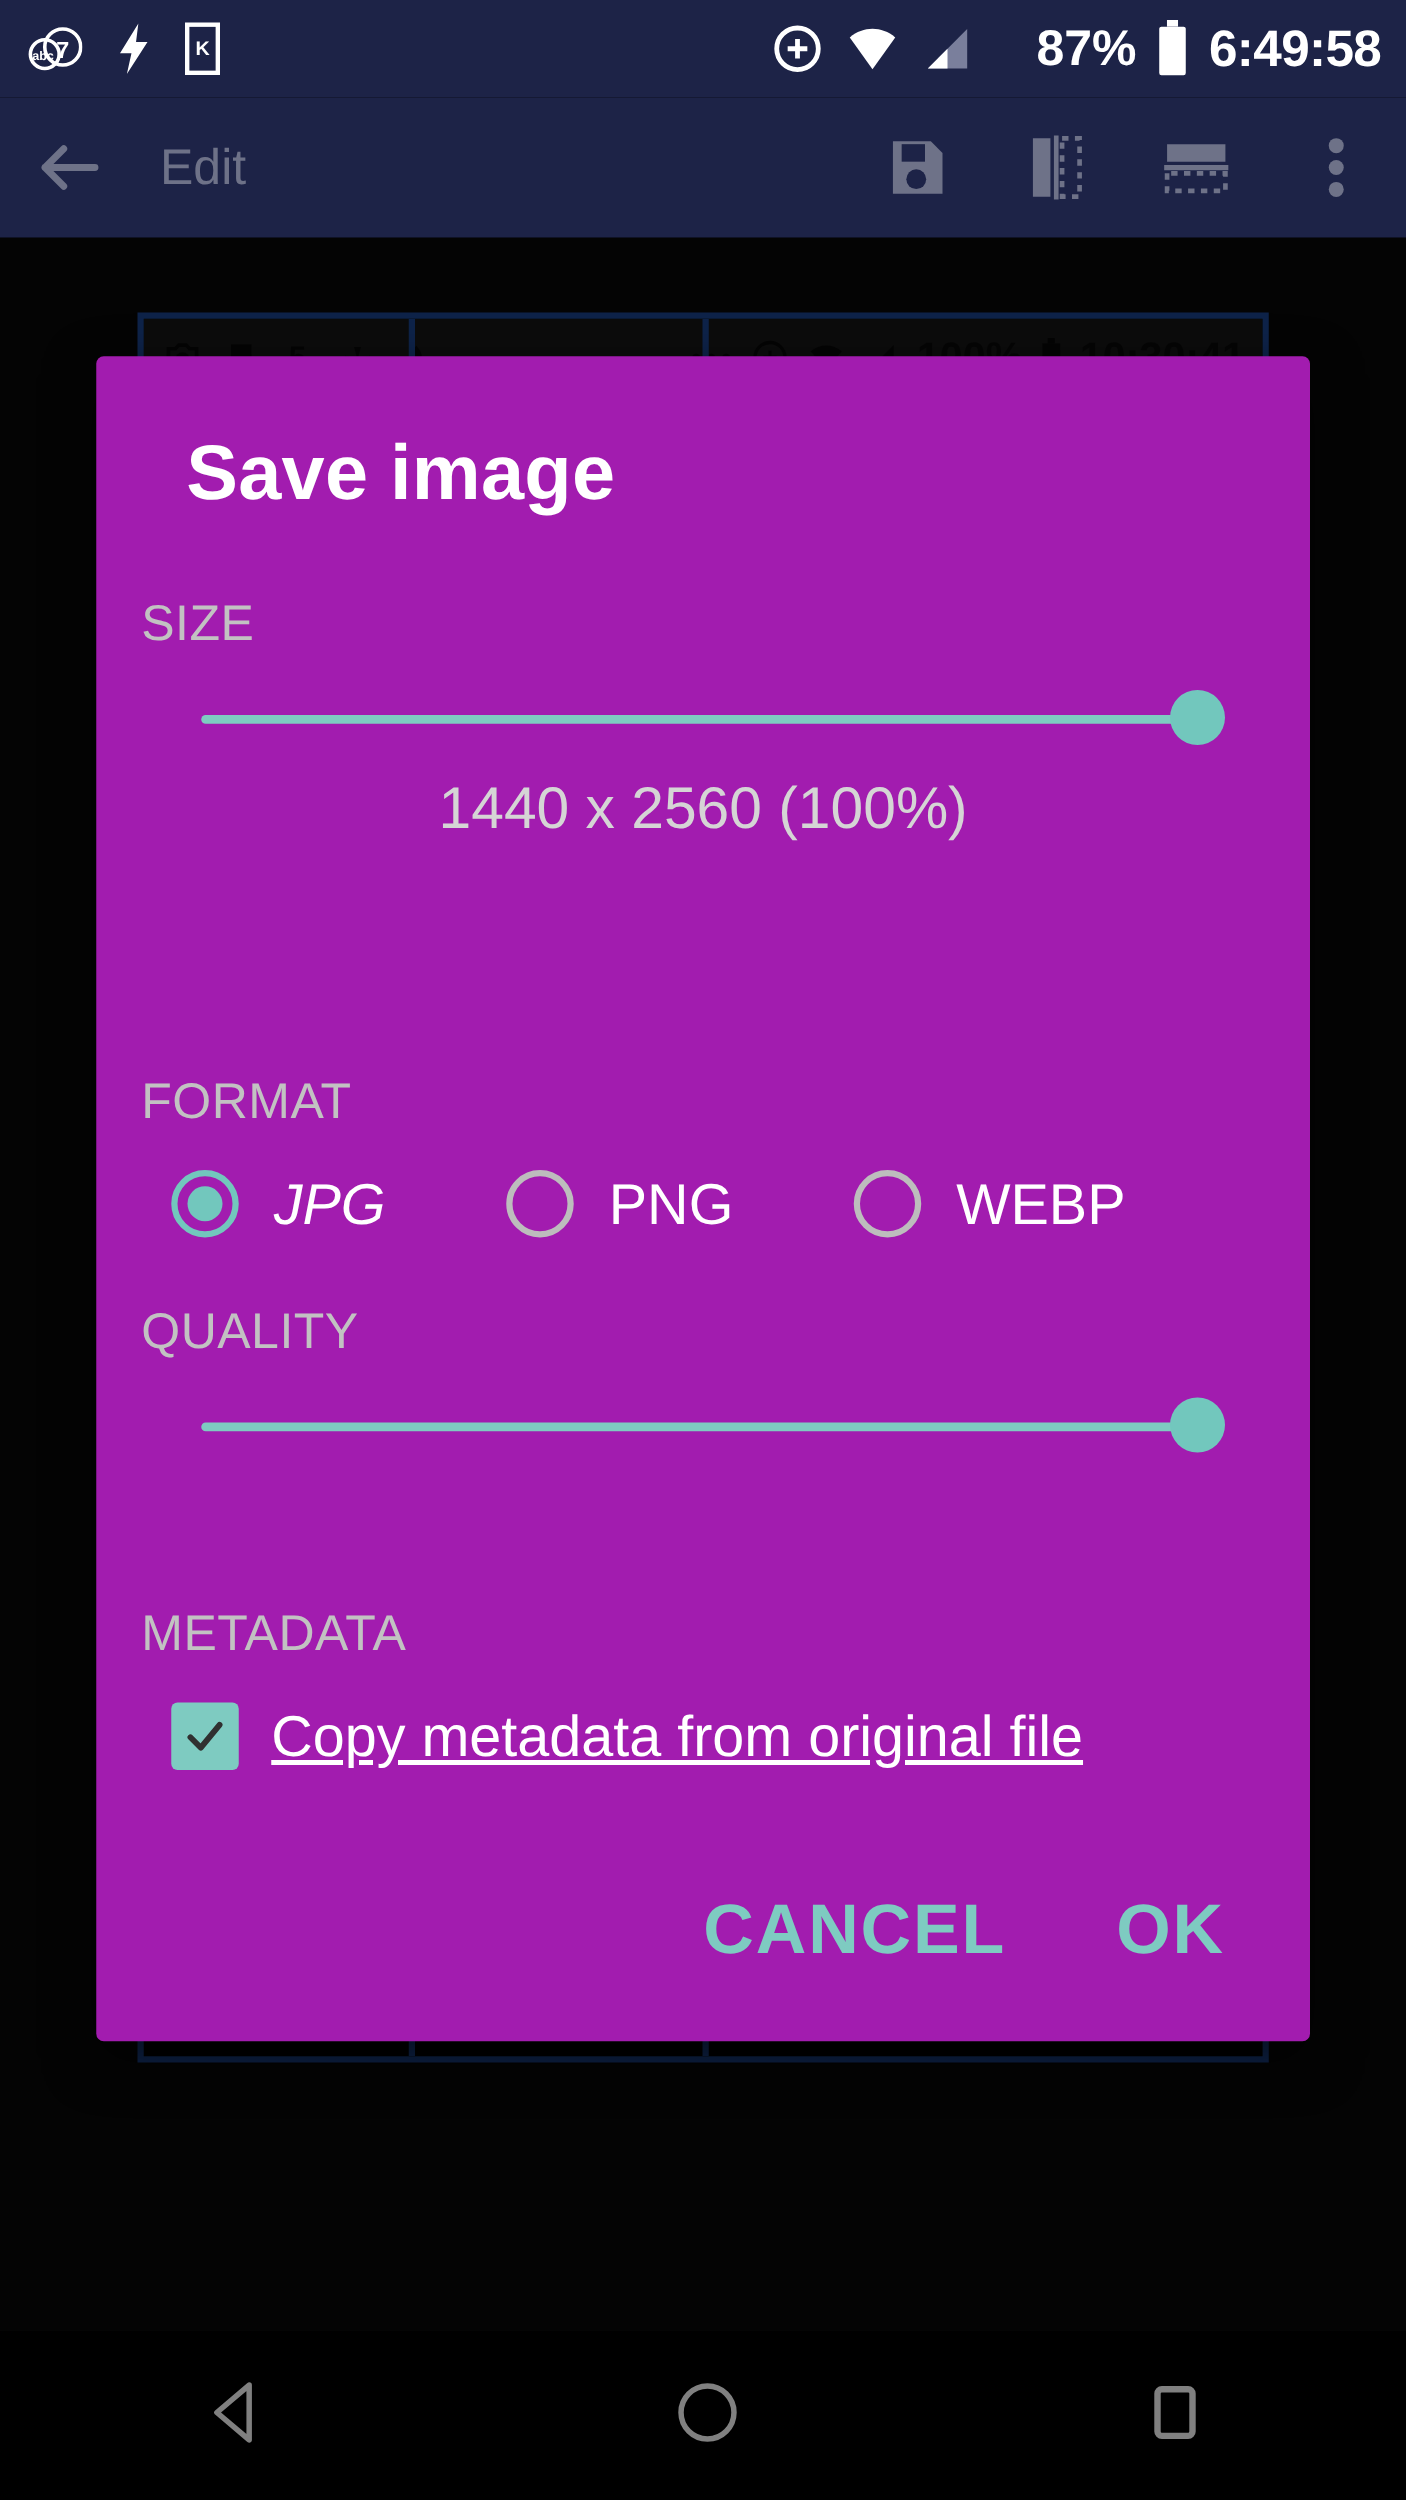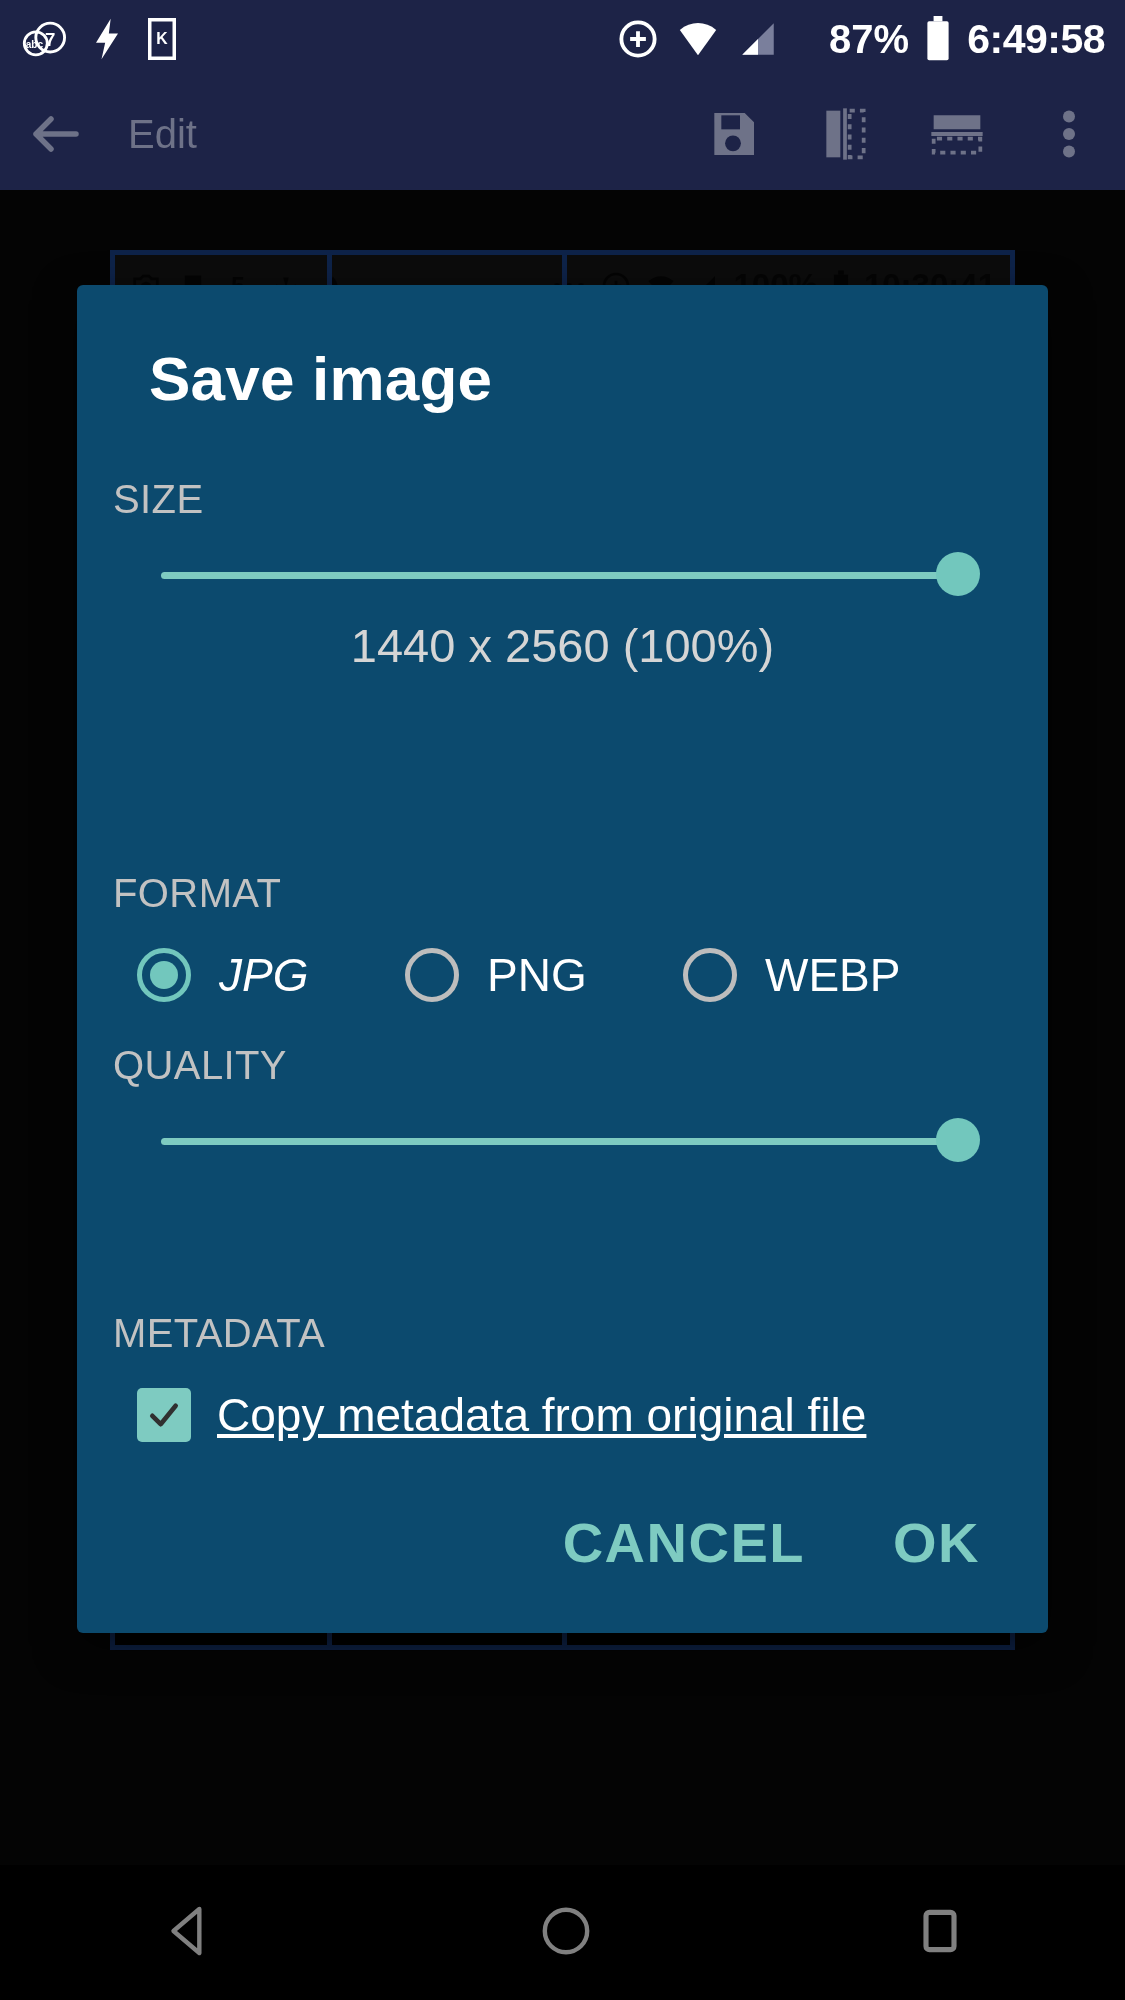--- a/index.html
+++ b/index.html
@@ -88,21 +88,21 @@
     background: #000; display: flex; align-items: center; justify-content: space-around;
   }
   .crop-line { position: absolute; background: #1f4fa3; }
 
   
   .scrim { position: absolute; inset: 0; background: rgba(0,0,0,0.55); }
 
   
   .dialog {
     position: absolute; left: 77px; top: 285px; width: 971px; height: 1348px;
-    background: #0c4a6e; border-radius: 6px;
+    background: #a21caf; border-radius: 6px;
     box-shadow: 0 14px 40px rgba(0,0,0,.6);
     color: #fff;
   }
   .dlg-title {
     position: absolute; left: 72px; top: 58px;
     font-size: 62px; font-weight: bold; color: #fff; letter-spacing: .2px;
   }
   .section-label {
     font-size: 40px; color: #c2c2c2; letter-spacing: .4px;
   }
@@ -329,21 +329,21 @@
 
     <div style="position:absolute; left:36px; top:192px; width:899px;">
       <div class="section-label">SIZE</div>
       <div class="slider-row" style="margin:22px 48px 0 48px;">
         <div class="slider-track"></div>
         <div class="slider-thumb"></div>
       </div>
       <div class="size-value">1440 x 2560 (100%)</div>
     </div>
 
-    <div style="position:absolute; left:36px; top:586px; width:899px;">
+    <div style="position:absolute; left:36px; top:574px; width:899px;">
       <div class="section-label">FORMAT</div>
       <div class="radio-row" style="margin-top:32px; padding-left:24px;">
         <div class="radio-item" style="width:268px;font-style:italic;">
           <span class="radio checked"></span>
           <span class="radio-label">JPG</span>
         </div>
         <div class="radio-item" style="width:278px;">
           <span class="radio"></span>
           <span class="radio-label">PNG</span>
         </div>
@@ -355,21 +355,21 @@
     </div>
 
     <div style="position:absolute; left:36px; top:758px; width:899px;">
       <div class="section-label">QUALITY</div>
       <div class="slider-row" style="margin:22px 48px 0 48px;">
         <div class="slider-track"></div>
         <div class="slider-thumb"></div>
       </div>
     </div>
 
-    <div style="position:absolute; left:36px; top:1026px; width:899px;">
+    <div style="position:absolute; left:36px; top:1000px; width:899px;">
       <div class="section-label">METADATA</div>
       <div class="check-row" style="margin-top:32px; padding-left:24px;">
         <span class="checkbox">
           <svg width="40" height="40" viewBox="0 0 24 24">
               <path d="M5 12.5l5 5 9-11" fill="none" stroke="#303030" stroke-width="2.8" stroke-linecap="round" stroke-linejoin="round"></path>
             </svg>
         </span>
         <span class="check-label">Copy metadata from original file</span>
       </div>
     </div>

